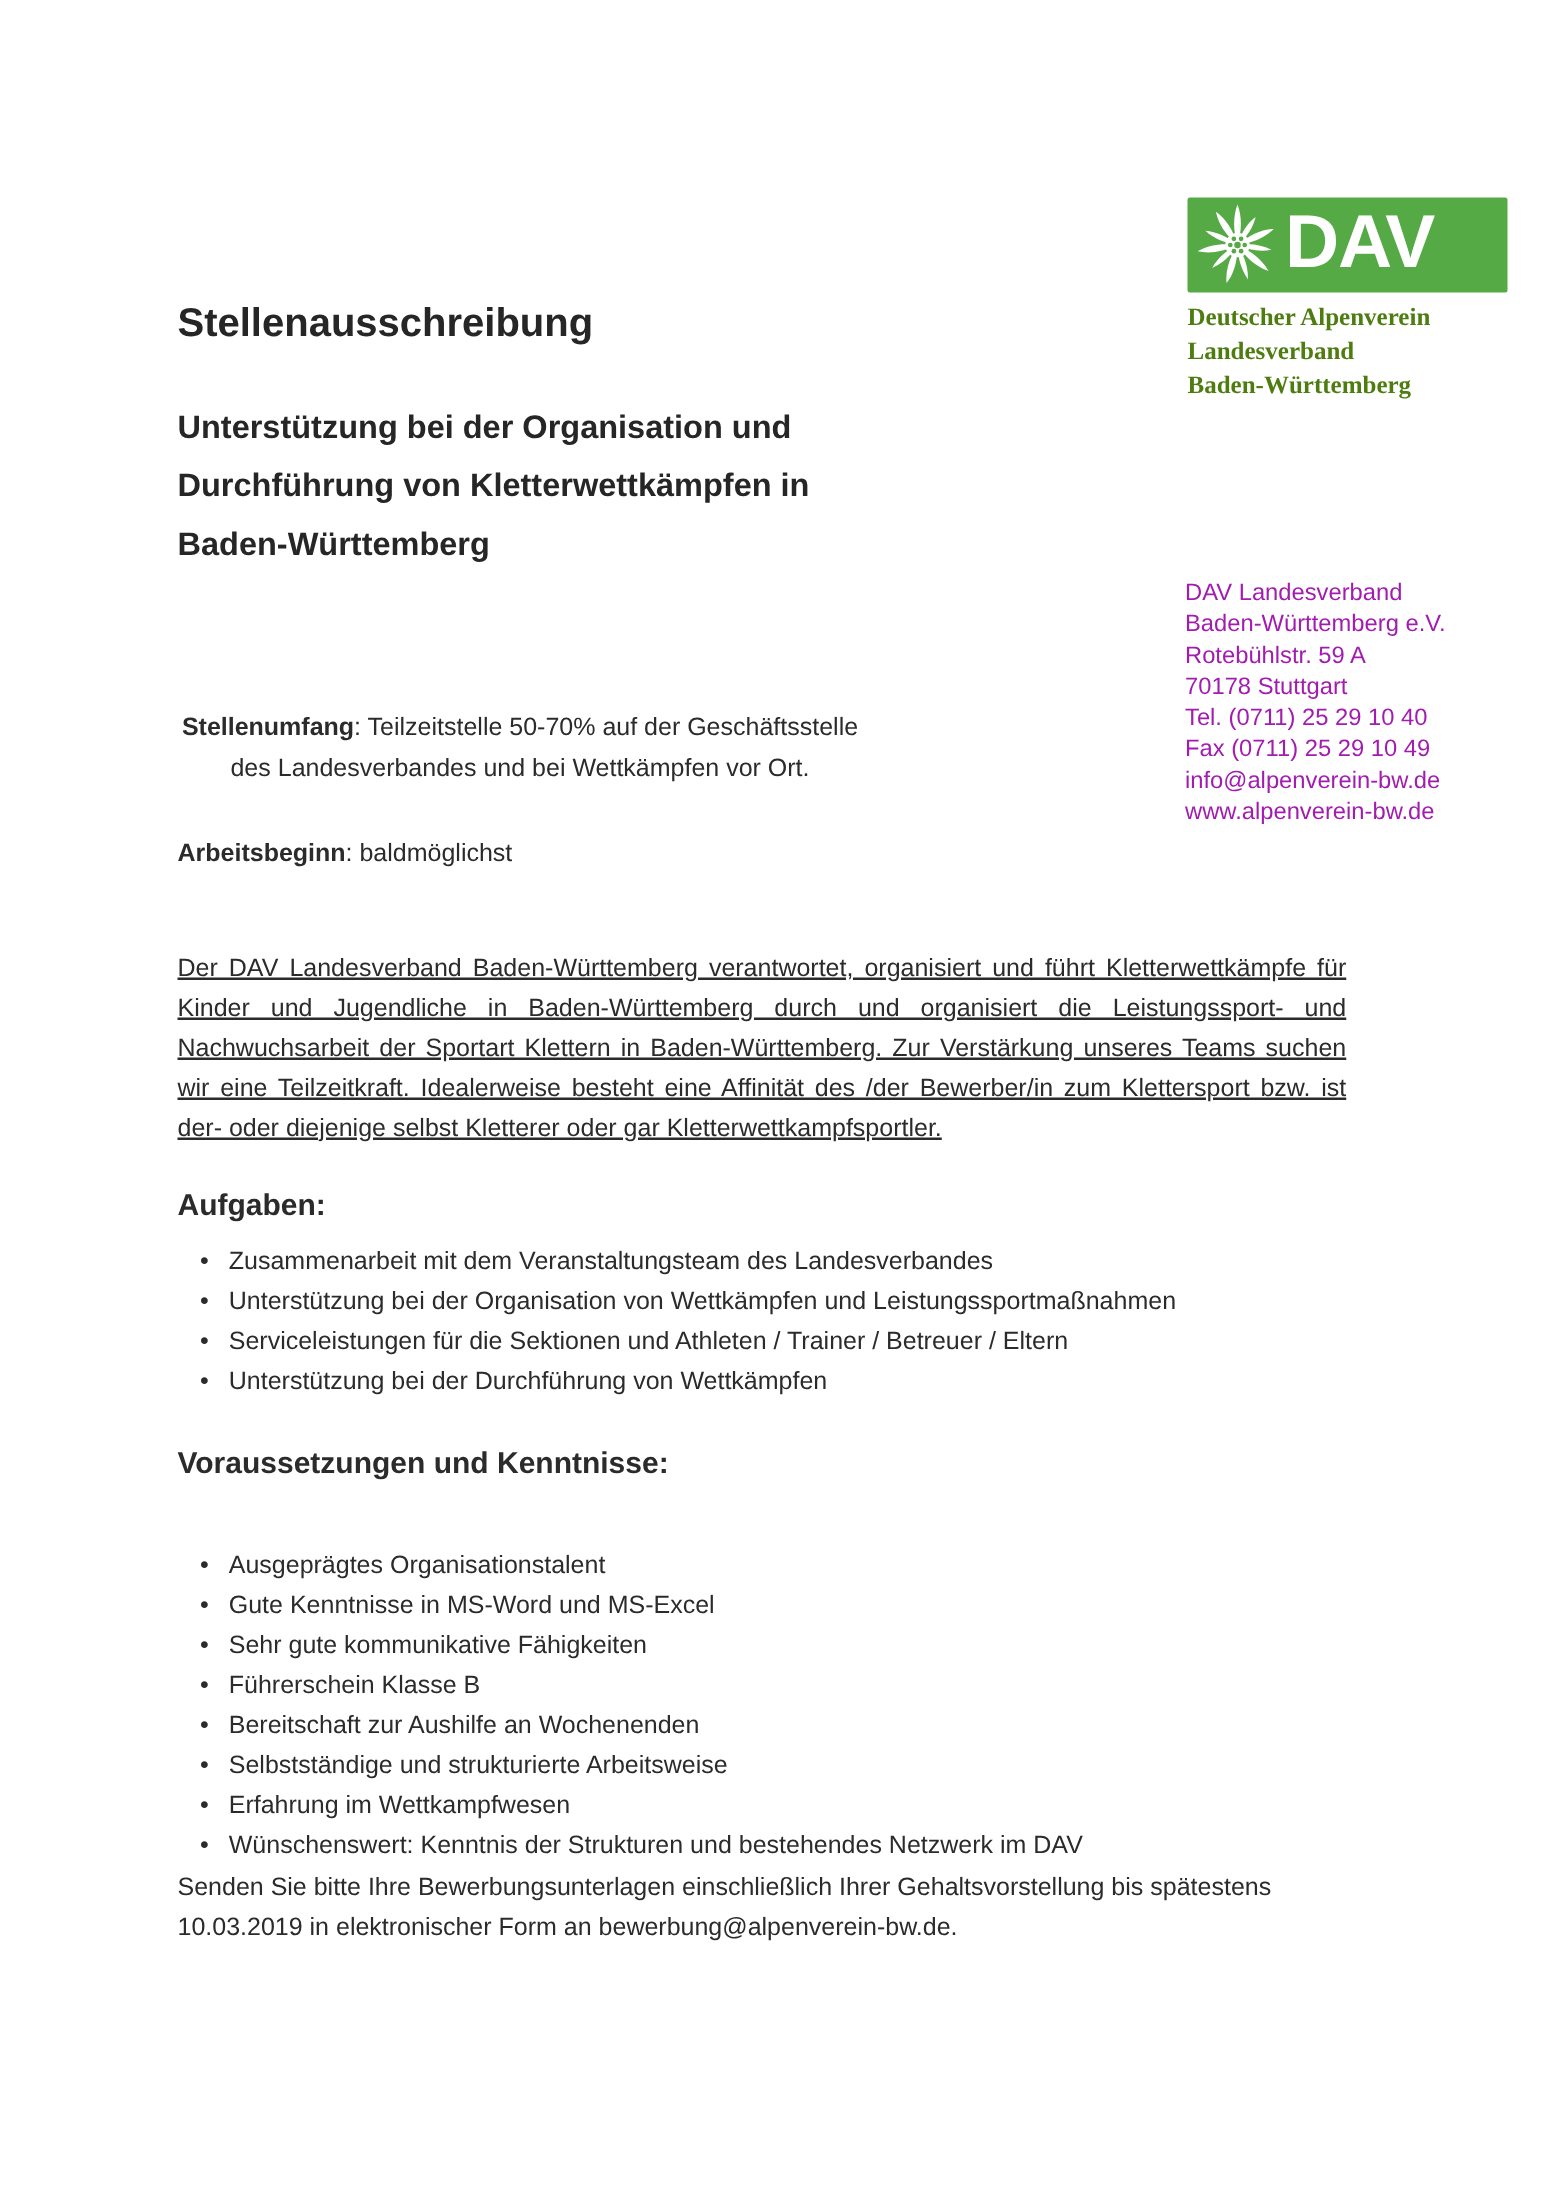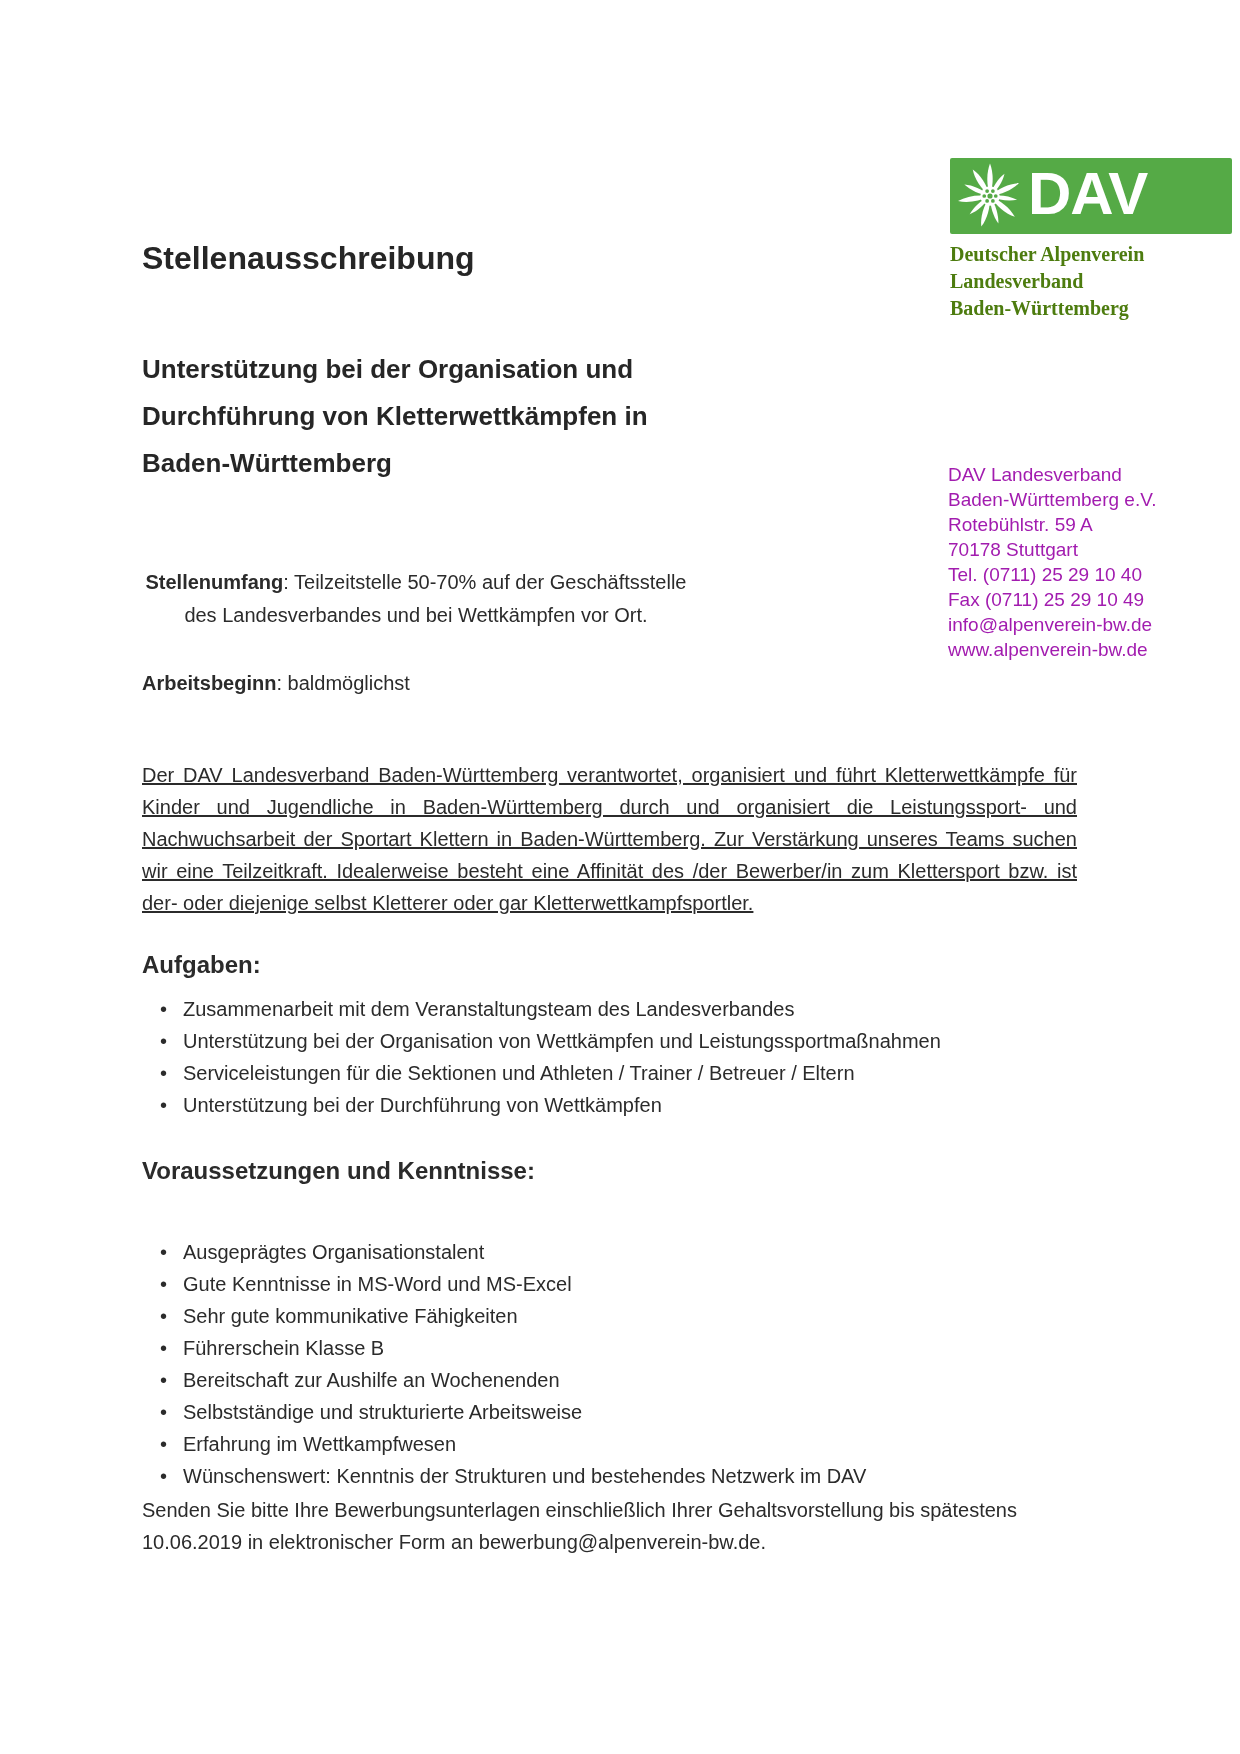--- a/index.html
+++ b/index.html
@@ -8,21 +8,21 @@
     width:1240px;height:1754px;
     margin:0 auto;
     background:#ffffff;
     font-family:"Liberation Sans","DejaVu Sans",sans-serif;
     color:#2b2b2b;
     overflow:hidden;
   }
   
   .logo-box{
     position:absolute;left:950px;top:158px;
-    width:282px;height:76px;
+    width:256px;height:76px;
     background:#55aa46;
     border-radius:2px;
   }
   .edelweiss{position:absolute;left:4px;top:2px;width:72px;height:72px;}
   .dav-acronym{
     position:absolute;left:78px;top:50%;transform:translateY(-54%);
     font-size:60px;font-weight:bold;color:#ffffff;letter-spacing:-1px;
     line-height:1;
   }
   .logo-caption{
@@ -40,21 +40,20 @@
   
   .title{
     position:absolute;left:142px;top:238px;
     font-size:32px;font-weight:bold;color:#262626;line-height:40px;
     white-space:nowrap;
   }
   .subtitle{
     position:absolute;left:142px;top:318px;
     font-size:26px;font-weight:bold;color:#262626;line-height:47px;
     white-space:nowrap;
-    margin-top:28px;
   }
   
   .block{position:absolute;left:142px;font-size:20px;line-height:33px;}
   .b{font-weight:bold;}
   .stellenumfang{top:566px;width:548px;text-align:center;}
   .arbeitsbeginn{top:667px;width:700px;}
   .intro{top:759px;width:935px;line-height:32px;text-align:justify;text-decoration:underline;}
   .heading{position:absolute;left:142px;font-size:24px;font-weight:bold;line-height:33px;white-space:nowrap;}
   .h-aufgaben{top:948px;}
   .h-voraussetzungen{top:1154px;}
@@ -176,15 +175,15 @@
     <div class="li">
         <span class="bullet"></span>
         <span>Erfahrung im Wettkampfwesen</span>
       </div>
     <div class="li">
         <span class="bullet"></span>
         <span>Wünschenswert: Kenntnis der Strukturen und bestehendes Netzwerk im DAV</span>
       </div>
   </div>
 
-  <div class="block closing">Senden Sie bitte Ihre Bewerbungsunterlagen einschließlich Ihrer Gehaltsvorstellung bis spätestens 10.06.2019 in elektronischer Form an bewerbung@alpenverein-bw.de.</div>
+  <div class="block closing">Senden Sie bitte Ihre Bewerbungsunterlagen einschließlich Ihrer Gehaltsvorstellung bis spätestens 10.03.2019 in elektronischer Form an bewerbung@alpenverein-bw.de.</div>
 
 </div>
 
 </body></html>

